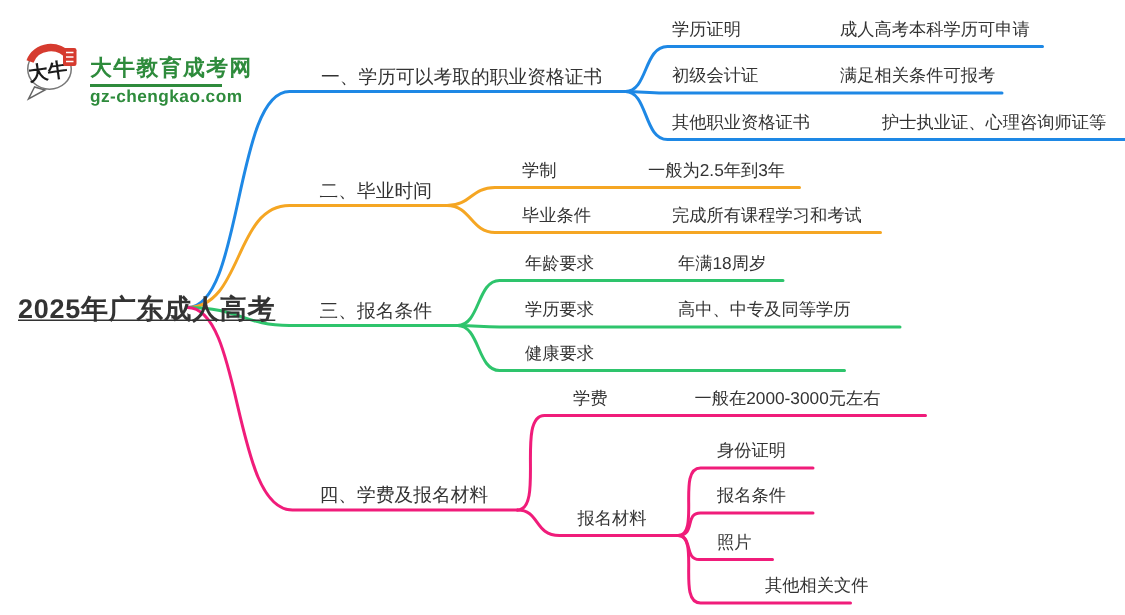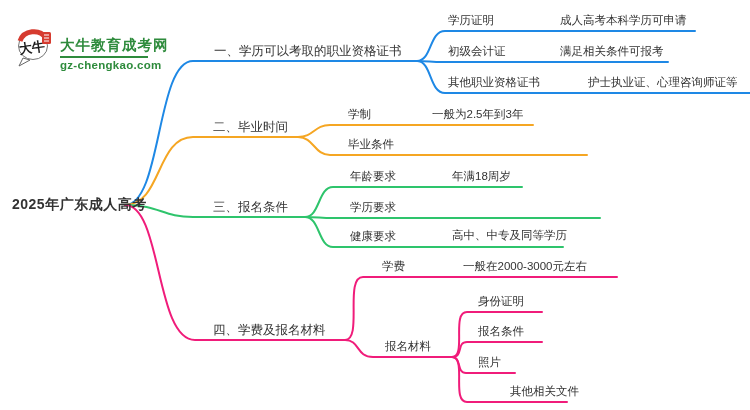--- a/index.html
+++ b/index.html
@@ -2,21 +2,21 @@
 <html><head>
 <meta charset="utf-8">
 <style>
   html,body{margin:0;padding:0;background:#fff;}
   .canvas{
     position:relative;width:750px;height:410px;background:#ffffff;overflow:hidden;
     font-family:"Liberation Sans","DejaVu Sans",sans-serif;
   }
   .lines{position:absolute;left:0;top:0;}
   .txt{position:absolute;white-space:nowrap;color:#333;line-height:1.2;}
-  .root{font-size:14px;font-weight:600;letter-spacing:.5px;}
+  .root{font-size:18px;font-weight:600;letter-spacing:.5px;text-decoration:underline;}
   .blabel{font-size:12.5px;font-weight:500;}
   .clabel{font-size:11.5px;}
   .logo{position:absolute;left:14px;top:20px;display:flex;align-items:center;}
   .logo-txt{margin-left:6px;margin-top:16px;}
   .brand{font-size:14.5px;font-weight:bold;letter-spacing:1px;}
   .brand-rule{height:2px;width:88px;margin:1px 0 1px 0;}
   .domain{font-size:11.5px;font-weight:bold;letter-spacing:.3px;}
 </style>
 </head>
 <body>
@@ -75,26 +75,27 @@
   <div class="txt clabel" style="left:560px;top:14px;">成人高考本科学历可申请</div>
   <div class="txt clabel" style="left:448px;top:45px;">初级会计证</div>
   <div class="txt clabel" style="left:560px;top:45px;">满足相关条件可报考</div>
   <div class="txt clabel" style="left:448px;top:76px;">其他职业资格证书</div>
   <div class="txt clabel" style="left:588px;top:76px;">护士执业证、心理咨询师证等</div>
 
   <div class="txt blabel" style="left:213px;top:120px;">二、毕业时间</div>
   <div class="txt clabel" style="left:348px;top:108px;">学制</div>
   <div class="txt clabel" style="left:432px;top:108px;text-align:center;">一般为2.5年到3年</div>
   <div class="txt clabel" style="left:348px;top:138px;">毕业条件</div>
+  <div class="txt clabel" style="left:448px;top:138px;">完成所有课程学习和考试</div>
 
   <div class="txt blabel" style="left:213px;top:200px;">三、报名条件</div>
   <div class="txt clabel" style="left:350px;top:170px;">年龄要求</div>
   <div class="txt clabel" style="left:452px;top:170px;">年满18周岁</div>
   <div class="txt clabel" style="left:350px;top:201px;">学历要求</div>
-  <div class="txt clabel" style="left:452px;top:201px;margin-top:28px;">高中、中专及同等学历</div>
+  <div class="txt clabel" style="left:452px;top:201px;">高中、中专及同等学历</div>
   <div class="txt clabel" style="left:350px;top:230px;">健康要求</div>
 
   <div class="txt blabel" style="left:213px;top:323px;">四、学费及报名材料</div>
   <div class="txt clabel" style="left:382px;top:260px;">学费</div>
   <div class="txt clabel" style="left:463px;top:260px;">一般在2000-3000元左右</div>
   <div class="txt clabel" style="left:385px;top:340px;">报名材料</div>
   <div class="txt clabel" style="left:478px;top:295px;">身份证明</div>
   <div class="txt clabel" style="left:478px;top:325px;">报名条件</div>
   <div class="txt clabel" style="left:478px;top:356px;">照片</div>
   <div class="txt clabel" style="left:478px;top:385px;margin-left:32px;">其他相关文件</div>

